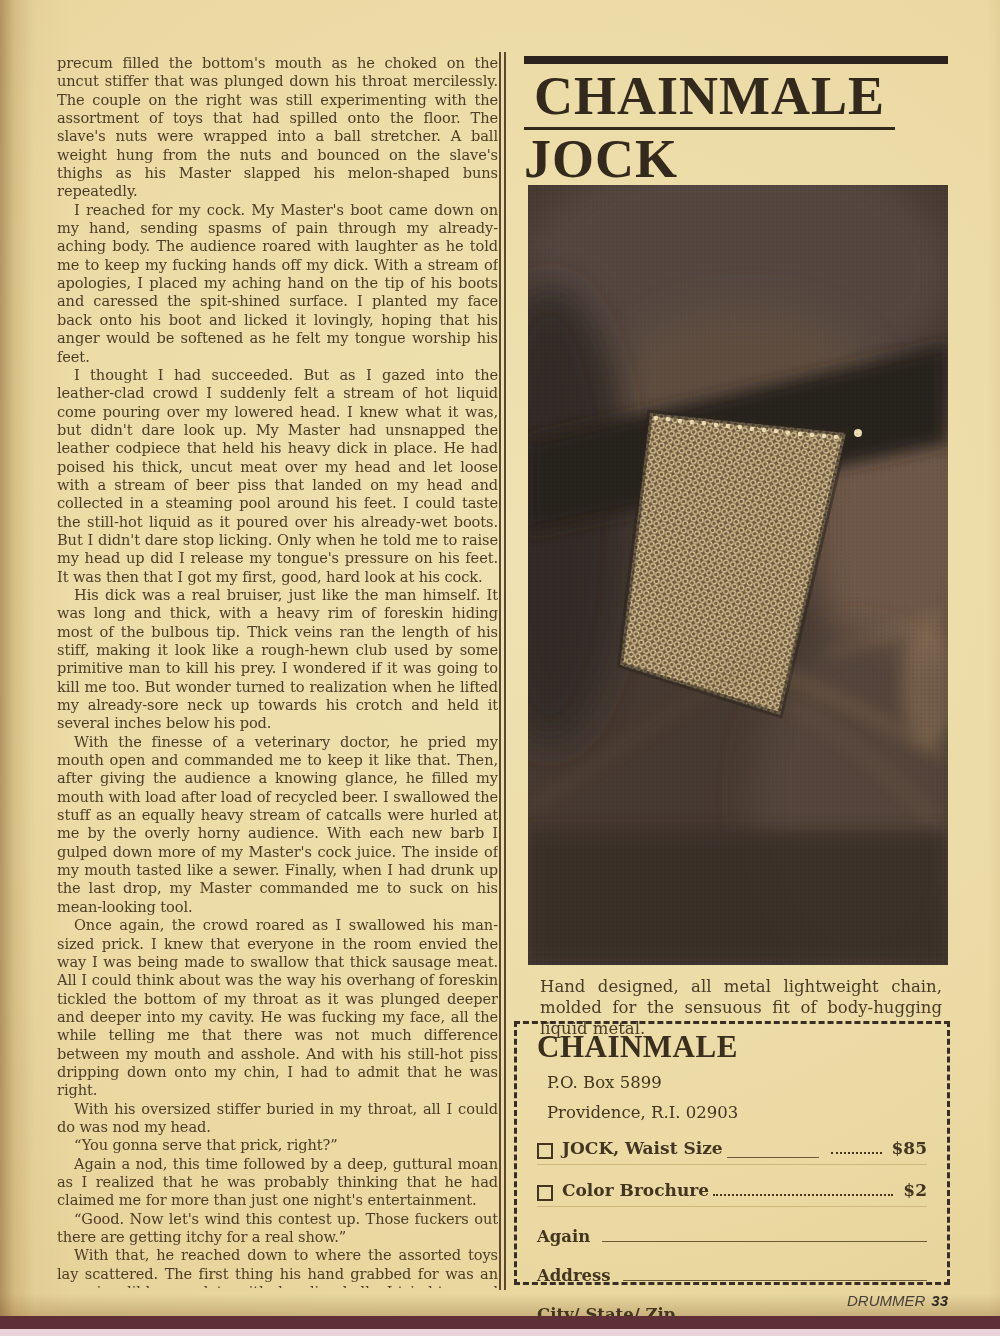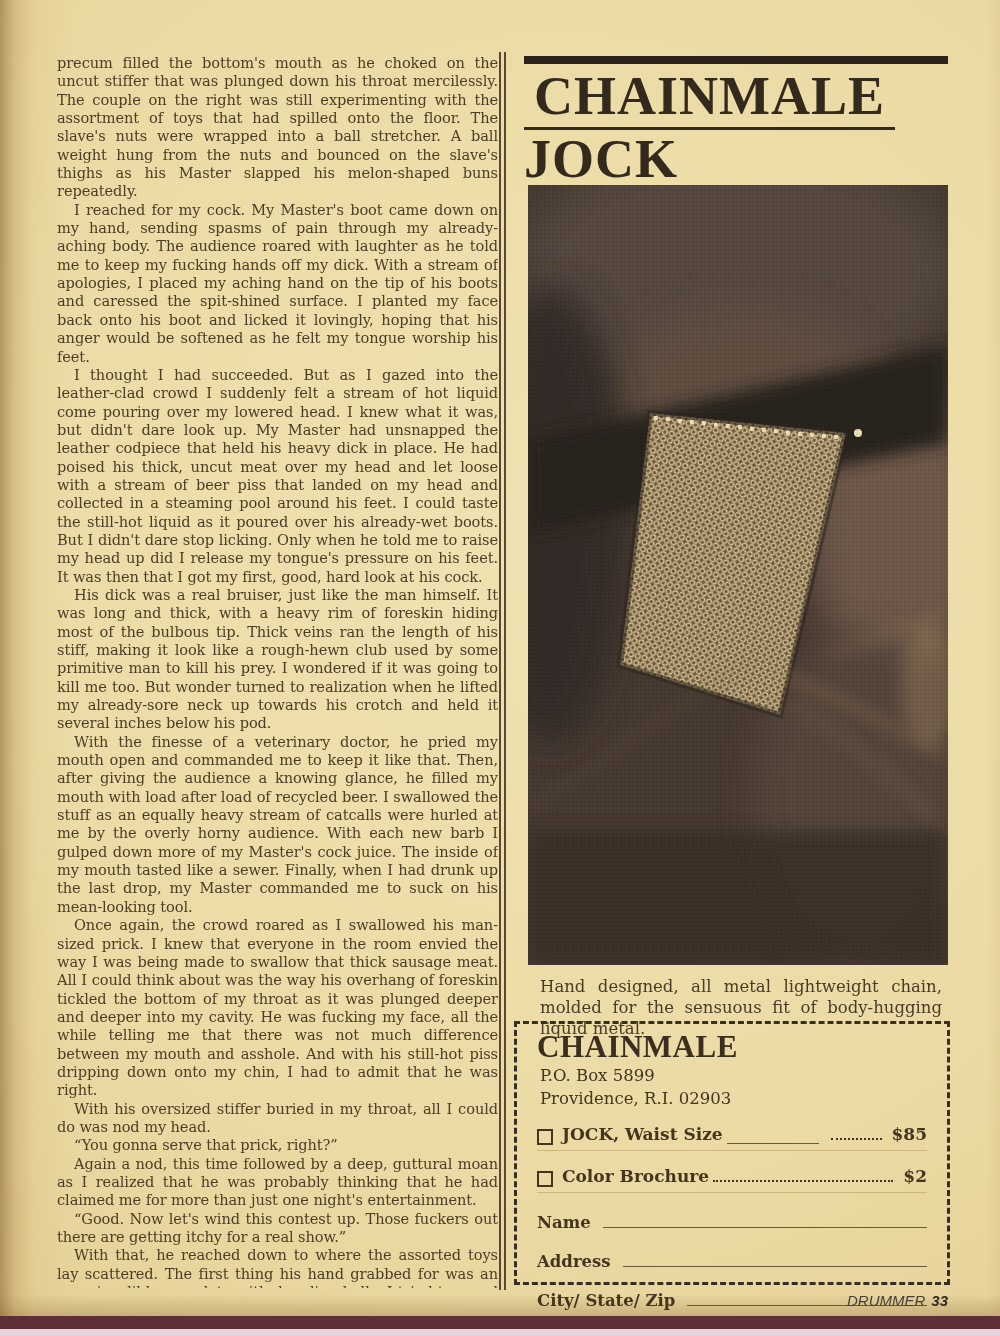--- a/index.html
+++ b/index.html
@@ -54,21 +54,21 @@
   
   .form{
     position:absolute;left:2px;top:1021px;width:436px;height:264px;
     border:3px dashed #382e24;box-sizing:border-box;
     padding:7px 20px 0 20px;color:#43351f;
   }
   .company{
     margin:0;font-family:"Liberation Serif", serif;font-weight:bold;
     font-size:31px;line-height:32px;letter-spacing:.5px;color:#3a2f1f;
   }
-  .addr{margin:3px;font-size:16.5px;line-height:20px;}
+  .addr{margin:10px;font-size:16.5px;line-height:20px;}
   .order-row{
     display:flex;align-items:flex-end;margin-top:15px;
     font-weight:bold;font-size:17px;border-bottom:1px solid #cdb77c;padding-bottom:6px;
   }
   .order-row .cb{
     flex:0 0 auto;width:12px;height:12px;border:2px solid #43351f;
     margin-right:9px;position:relative;top:1px;display:inline-block;
   }
   .order-row .blank{flex:0 0 auto;width:92px;border-bottom:1.5px solid #6b5a3a;margin:0 8px 0 4px;height:12px;}
   .order-row .leaders{flex:1 1 auto;border-bottom:2.5px dotted #43351f;margin:0 10px 4px 4px;height:1px;}
@@ -182,21 +182,21 @@
       </div>
 
       <div class="order-row">
         <span class="cb"></span>
         <span>Color Brochure</span>
         <span class="leaders"></span>
         <span class="price">$2</span>
       </div>
 
       <div class="field-row">
-        <span>Name</span>
+        <span>Again</span>
         <span class="line"></span>
       </div>
       <div class="field-row">
         <span>Address</span>
         <span class="line"></span>
       </div>
       <div class="field-row">
         <span>City/ State/ Zip</span>
         <span class="line"></span>
       </div>

